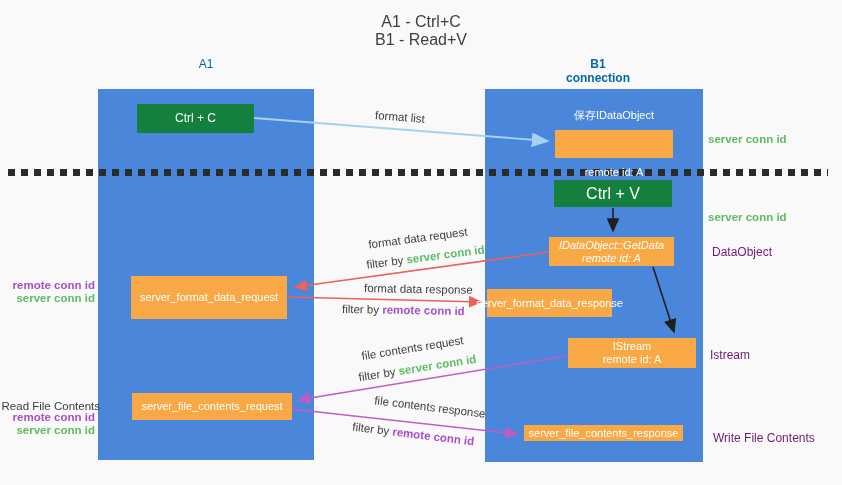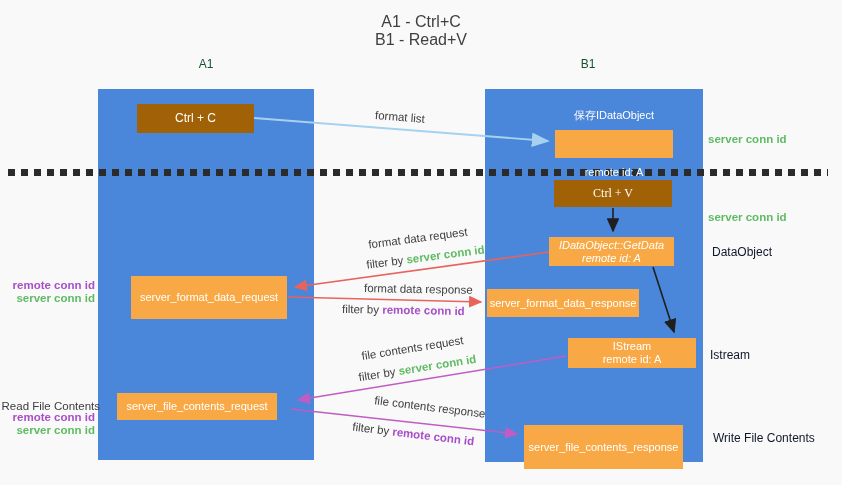--- a/index.html
+++ b/index.html
@@ -2,59 +2,60 @@
 <html><head>
 <meta charset="utf-8">
 <style>
   html,body{margin:0;padding:0;}
   body{background:#f9f9f9;font-family:"Liberation Sans","DejaVu Sans",sans-serif;}
   #canvas{position:relative;width:842px;height:485px;background:#f9f9f9;overflow:hidden;}
 
   .title{position:absolute;left:0;top:13px;width:842px;text-align:center;
          font-size:16px;line-height:18px;color:#3f3f3f;}
   .lane-header{position:absolute;top:57px;text-align:center;font-size:12px;
-         line-height:14px;color:#14532d;}
+         line-height:14px;color:#0369a1;}
   .lane{position:absolute;top:89px;background:#4a86d9;}
   .lane-left{left:98px;width:216px;height:371px;}
   .lane-right{left:485px;width:218px;height:373px;}
 
   .dotted{position:absolute;left:8px;top:169px;width:820px;height:7px;
     background:repeating-linear-gradient(90deg,#2b2b2b 0 7px,rgba(0,0,0,0) 7px 13px);}
 
   .node{position:absolute;display:flex;flex-direction:column;align-items:center;
         justify-content:center;color:#fff;font-size:11px;line-height:13px;
         text-align:center;white-space:nowrap;}
-  .green{background:#a16207;align-items:center;}
+  .green{background:#15803d;align-items:center;}
   .orange{background:#f8a945;}
 
   .msg{position:absolute;font-size:11.5px;color:#3f3f3f;white-space:nowrap;}
   .green-t{color:#5fbb63;font-weight:bold;}
   .purple-t{color:#a84fc8;font-weight:bold;}
 
   .side{position:absolute;font-size:11.5px;white-space:nowrap;}
-  .side-dark{color:#0f172a;font-size:12px;}
+  .side-dark{color:#701a75;font-size:12px;}
   .left-col{left:0;width:95px;text-align:right;line-height:12.5px;font-size:11.5px;}
 
   svg.arrows{position:absolute;left:0;top:0;pointer-events:none;}
 </style>
 </head>
 <body>
 
 <div id="canvas">
 
   <div class="title">
     <div>A1 - Ctrl+C</div>
     <div>B1 - Read+V</div>
   </div>
 
   <div class="lane-header" style="left:98px;width:216px;">
     <div>A1</div>
   </div>
-  <div class="lane-header" style="left:479px;width:218px;">
+  <div class="lane-header" style="left:489px;width:218px;font-weight:bold;">
     <div>B1</div>
+    <div>connection</div>
   </div>
 
   <div class="lane lane-left"></div>
   <div class="lane lane-right"></div>
 
   <div class="dotted"></div>
 
   <svg class="arrows" width="842" height="485" viewBox="0 0 842 485">
     <defs>
       <marker id="m-blue" markerWidth="10" markerHeight="8" refX="9" refY="4" orient="auto">
@@ -81,47 +82,47 @@
 
   <div class="node green" style="left:137px;top:104px;width:117px;height:29px;font-size:12px;">
     <div>Ctrl + C</div>
   </div>
 
   <div class="node orange" style="left:555px;top:130px;width:118px;height:28px;gap:44px;">
     <div>保存IDataObject</div>
     <div>remote id: A</div>
   </div>
 
-  <div class="node green" style="left:554px;top:180px;width:118px;height:27px;font-size:12px;font-family:Liberation Serif, serif;">
+  <div class="node green" style="left:554px;top:180px;width:118px;height:27px;font-size:16px;">
     <div>Ctrl + V</div>
   </div>
 
   <div class="node orange" style="left:549px;top:237px;width:125px;height:29px;font-style:italic;">
     <div>IDataObject::GetData</div>
     <div>remote id: A</div>
   </div>
 
   <div class="node orange" style="left:131px;top:276px;width:156px;height:43px;">
     <div>server_format_data_request</div>
   </div>
 
-  <div class="node orange" style="left:487px;top:289px;width:152px;height:28px;">
+  <div class="node orange" style="left:487px;top:289px;width:125px;height:28px;">
     <div>server_format_data_response</div>
   </div>
 
   <div class="node orange" style="left:568px;top:338px;width:128px;height:30px;">
     <div>IStream</div>
     <div>remote id: A</div>
   </div>
 
-  <div class="node orange" style="left:117px;top:393px;width:160px;height:27px;">
+  <div class="node orange" style="left:132px;top:393px;width:160px;height:27px;">
     <div>server_file_contents_request</div>
   </div>
 
-  <div class="node orange" style="left:524px;top:425px;width:159px;height:44px;">
+  <div class="node orange" style="left:524px;top:425px;width:159px;height:16px;">
     <div>server_file_contents_response</div>
   </div>
 
   <div class="msg" style="left:375px;top:111px;transform:rotate(4.5deg);">format list</div>
 
   <div class="msg" style="left:368px;top:232px;transform:rotate(-7.5deg);">format data request</div>
   <div class="msg" style="left:366px;top:251px;transform:rotate(-7.5deg);">
     <span>filter by </span><span class="green-t">server conn id</span>
   </div>
 

